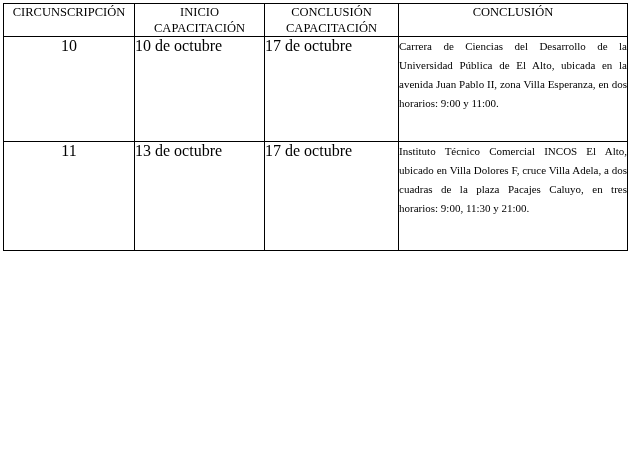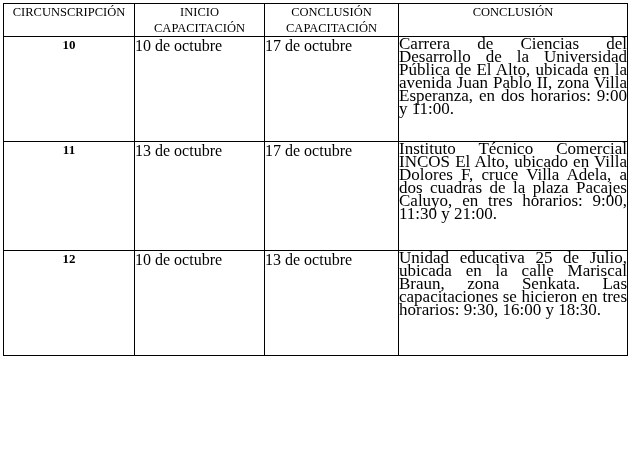--- a/index.html
+++ b/index.html
@@ -41,34 +41,34 @@
     font-weight: normal;
     font-size: 12.5px;
     line-height: 16px;
     padding: 7px 2px 8px 2px;
     vertical-align: top;
   }
   thead th .hdr-line { display: block; }
 
   td.col-num {
     text-align: center;
-    font-weight: bold;
-    font-size: 13px;
+    font-weight: normal;
+    font-size: 16px;
     padding: 9px 2px 0 2px;
   }
   td.col-date {
     text-align: left;
     font-size: 16px;
     padding: 9px 4px 0 8px;
   }
   td.col-addr {
     text-align: justify;
     text-justify: inter-word;
-    font-size: 17px;
-    line-height: 13px;
+    font-size: 11px;
+    line-height: 19px;
     padding: 8px 9px 10px 8px;
     hyphens: none;
   }
   td.col-addr .addr-text {
     display: block;
     text-align: justify;
   }
   
   tr.r-10 td { height: 104px; }
   tr.r-11 td { height: 108px; }
@@ -114,23 +114,15 @@
         </td>
       </tr>
       <tr class="r-11">
         <td class="col-num">11</td>
         <td class="col-date">13 de octubre</td>
         <td class="col-date">17 de octubre</td>
         <td class="col-addr">
           <span class="addr-text">Instituto Técnico Comercial INCOS El Alto, ubicado en Villa Dolores F, cruce Villa Adela, a dos cuadras de la plaza Pacajes Caluyo, en tres horarios: 9:00, 11:30 y 21:00.</span>
         </td>
       </tr>
-      <tr class="r-12">
-        <td class="col-num">12</td>
-        <td class="col-date">10 de octubre</td>
-        <td class="col-date">13 de octubre</td>
-        <td class="col-addr">
-          <span class="addr-text">Unidad educativa 25 de Julio, ubicada en la calle Mariscal Braun, zona Senkata. Las capacitaciones se hicieron en tres horarios: 9:30, 16:00 y 18:30.</span>
-        </td>
-      </tr>
     </tbody>
   </table>
 </div>
 
 </body></html>

